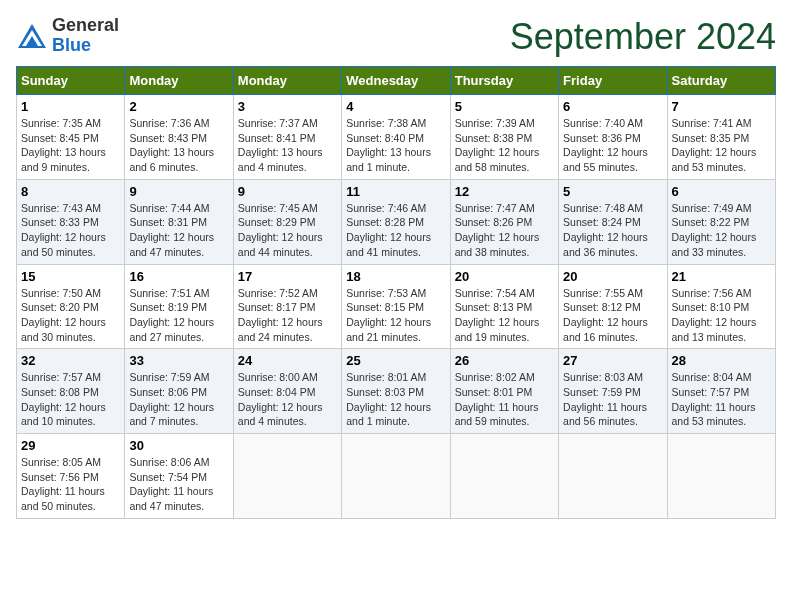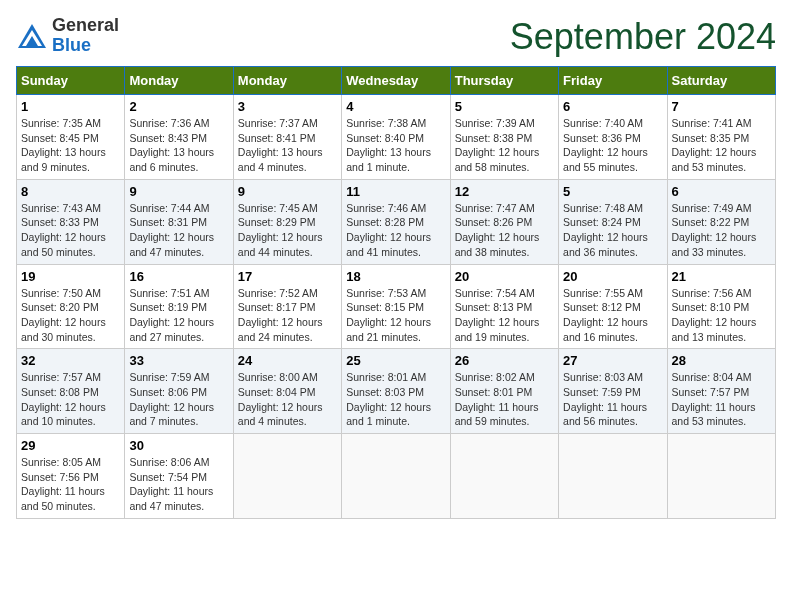--- a/index.html
+++ b/index.html
@@ -170,21 +170,21 @@
           <span class="day-num">5</span>
           <div class="day-info">Sunrise: 7:48 AM<br>Sunset: 8:24 PM<br>Daylight: 12 hours and 36 minutes.</div>
         </td>
         <td>
           <span class="day-num">6</span>
           <div class="day-info">Sunrise: 7:49 AM<br>Sunset: 8:22 PM<br>Daylight: 12 hours and 33 minutes.</div>
         </td>
       </tr>
       <tr class="row-bg-white">
         <td>
-          <span class="day-num">19</span>
+          <span class="day-num">15</span>
           <div class="day-info">Sunrise: 7:50 AM<br>Sunset: 8:20 PM<br>Daylight: 12 hours and 30 minutes.</div>
         </td>
         <td>
           <span class="day-num">16</span>
           <div class="day-info">Sunrise: 7:51 AM<br>Sunset: 8:19 PM<br>Daylight: 12 hours and 27 minutes.</div>
         </td>
         <td>
           <span class="day-num">17</span>
           <div class="day-info">Sunrise: 7:52 AM<br>Sunset: 8:17 PM<br>Daylight: 12 hours and 24 minutes.</div>
         </td>

